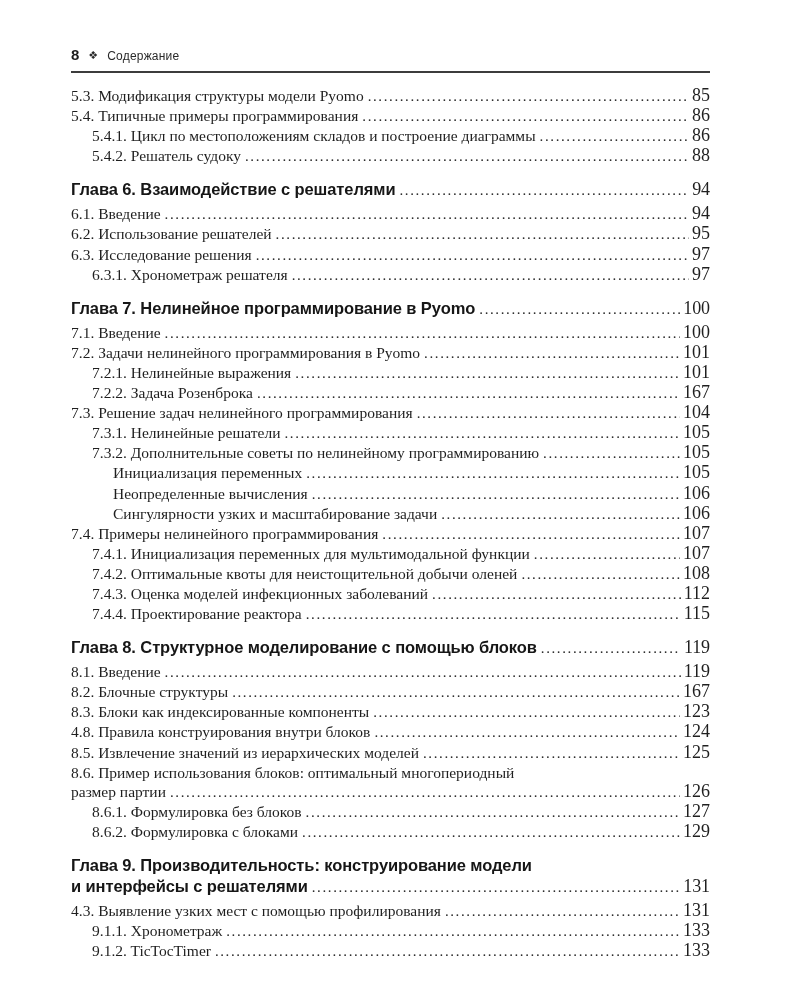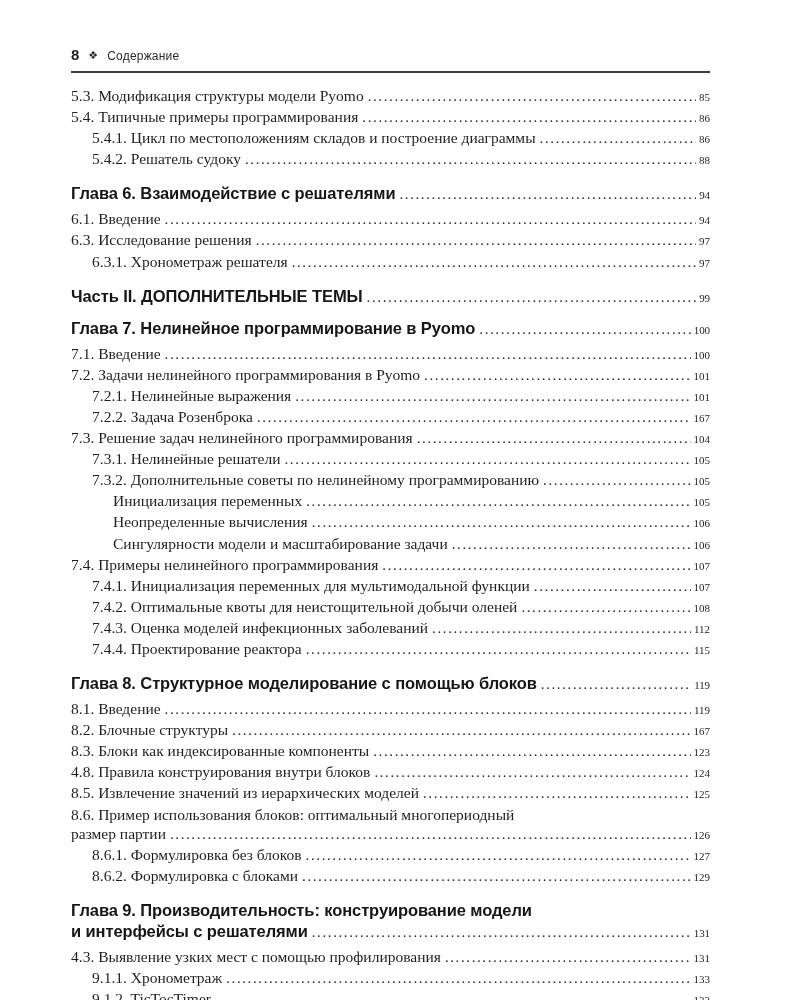--- a/index.html
+++ b/index.html
@@ -78,21 +78,21 @@
     font-size: 15px;
     color: #2b2b2b;
   }
   .leader::after {
     content: "................................................................................................................................................................................................";
     letter-spacing: 1.6px;
   }
   .page-num {
     font-family: "Liberation Serif", serif;
     font-weight: normal;
-    font-size: 11px;
+    font-size: 18px;
     color: #1f1f1f;
   }
 </style>
 </head>
 <body>
 
 <div class="content">
   <header class="page-header">
     <span class="hdr-num">8</span>
     <span class="hdr-ornament">❖</span>
@@ -136,39 +136,39 @@
       </div>
       <div class="entry normal l1">
         <div class="row">
           <span class="label">6.1. Введение</span>
           <span class="leader"></span>
           <span class="page-num">94</span>
         </div>
       </div>
       <div class="entry normal l1">
         <div class="row">
+          <span class="label">6.2. Использование решателей</span>
+          <span class="leader"></span>
+          <span class="page-num">95</span>
+        </div>
+      </div>
+      <div class="entry normal l1">
+        <div class="row">
           <span class="label">6.3. Исследование решения</span>
           <span class="leader"></span>
           <span class="page-num">97</span>
         </div>
       </div>
       <div class="entry normal l2">
         <div class="row">
           <span class="label">6.3.1. Хронометраж решателя</span>
           <span class="leader"></span>
           <span class="page-num">97</span>
         </div>
       </div>
-      <div class="entry part l0">
-        <div class="row">
-          <span class="label">Часть II. ДОПОЛНИТЕЛЬНЫЕ ТЕМЫ</span>
-          <span class="leader"></span>
-          <span class="page-num">99</span>
-        </div>
-      </div>
       <div class="entry chapter l0">
         <div class="row">
           <span class="label">Глава 7. Нелинейное программирование в Pyomo</span>
           <span class="leader"></span>
           <span class="page-num">100</span>
         </div>
       </div>
       <div class="entry normal l1">
         <div class="row">
           <span class="label">7.1. Введение</span>
@@ -227,21 +227,21 @@
       </div>
       <div class="entry normal l3">
         <div class="row">
           <span class="label">Неопределенные вычисления</span>
           <span class="leader"></span>
           <span class="page-num">106</span>
         </div>
       </div>
       <div class="entry normal l3">
         <div class="row">
-          <span class="label">Сингулярности модели и масштабирование задачи</span>
+          <span class="label">Сингулярности узких и масштабирование задачи</span>
           <span class="leader"></span>
           <span class="page-num">106</span>
         </div>
       </div>
       <div class="entry normal l1">
         <div class="row">
           <span class="label">7.4. Примеры нелинейного программирования</span>
           <span class="leader"></span>
           <span class="page-num">107</span>
         </div>

